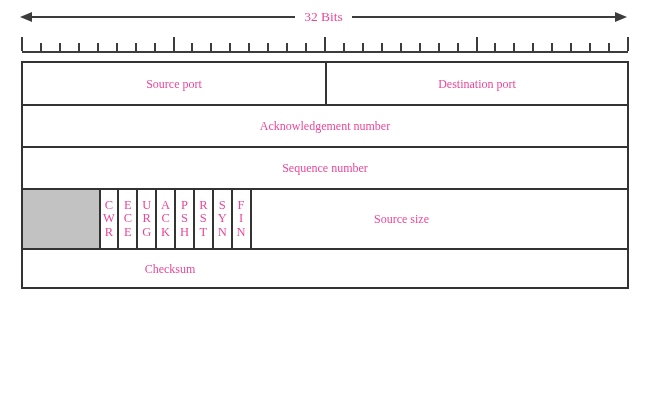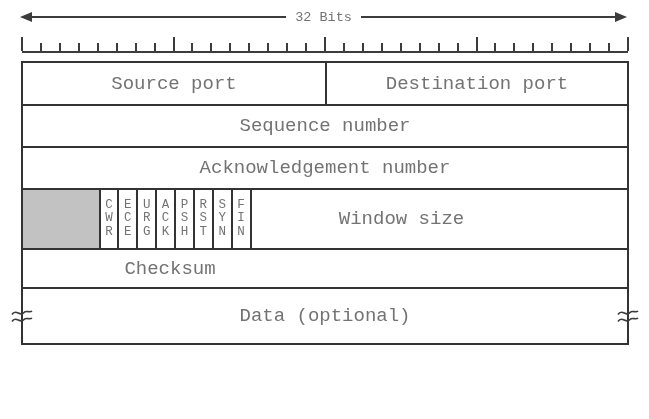--- a/index.html
+++ b/index.html
@@ -1,21 +1,21 @@
 <!DOCTYPE html>
 <html><head>
 <meta charset="utf-8">
 <style>
   html, body { margin: 0; padding: 0; background: #ffffff; }
   .fig {
     position: relative;
     width: 649px; height: 419px;
     background: #ffffff;
-    font-family: Liberation Mono, monospace;
-    color: #737373;
+    font-family: Liberation Serif, serif;
+    color: #ec4899;
     overflow: hidden;
   }
 
   
   .arrow-row {
     position: absolute; left: 20px; top: 8px; width: 607px; height: 18px;
     display: flex; align-items: center;
   }
   .aline { flex: 1; height: 2px; background: #3c3c3c; }
   .ah { width: 0; height: 0; border-top: 5px solid transparent; border-bottom: 5px solid transparent; }
@@ -42,21 +42,21 @@
   .row {
     position: relative;
     display: grid; grid-template-columns: repeat(32, 1fr);
     box-sizing: border-box;
   }
   .row + .row { border-top: 2px solid #333333; }
   .r1 { height: 41px; } .r2 { height: 42px; } .r3 { height: 42px; }
   .r4 { height: 60px; } .r5 { height: 39px; gap: 16px; } .r6 { height: 42px; } .r7 { height: 56px; }
   .cell {
     display: flex; align-items: center; justify-content: center;
-    text-align: center; font-size: 19px; line-height: 16px;
+    text-align: center; font-size: 12px; line-height: 16px;
     white-space: pre-line; box-sizing: border-box; overflow: hidden;
   }
   .cell + .cell { border-left: 2px solid #333333; }
   .span32 { grid-column: span 32; }
   .span16 { grid-column: span 16; }
   .span4  { grid-column: span 4; }
   .span1  { grid-column: span 1; }
   .flag { font-size: 12.5px; line-height: 13.5px; letter-spacing: 0; padding: 0; }
   .tcp-hl { font-size: 13px; line-height: 15px; }
 
@@ -119,26 +119,26 @@
       </div>
   </div>
 
   <div class="htable">
 
     <div class="row r1">
       <div class="cell span16">Source port</div>
       <div class="cell span16">Destination port</div>
     </div>
 
+    <div class="row r3">
+      <div class="cell span32">Acknowledgement number</div>
+    </div>
+
     <div class="row r2">
       <div class="cell span32">Sequence number</div>
-    </div>
-
-    <div class="row r3">
-      <div class="cell span32">Acknowledgement number</div>
     </div>
 
     <div class="row r4">
       <div class="cell span4" style="background: rgb(194, 194, 194);"></div>
       <div class="cell span1 flag">C
 W
 R</div>
       <div class="cell span1 flag">E
 C
 E</div>
@@ -153,34 +153,23 @@
 H</div>
       <div class="cell span1 flag">R
 S
 T</div>
       <div class="cell span1 flag">S
 Y
 N</div>
       <div class="cell span1 flag">F
 I
 N</div>
-      <div class="cell span16">Window size</div>
+      <div class="cell span16">Source size</div>
     </div>
 
     <div class="row r5">
       <div class="cell span16">Checksum</div>
     </div>
 
 
-    <div class="row r7">
-      <div class="cell span32">Data (optional)</div>
-      <svg class="row-break left" viewBox="0 0 22 17">
-        <path d="M1 7 C5 0.5, 9 10, 13 5 C15 2.5, 19 5.5, 21 3.5" fill="none" stroke="#3c3c3c" stroke-width="1.6"></path>
-        <path d="M1 14 C5 7.5, 9 17, 13 12 C15 9.5, 19 12.5, 21 10.5" fill="none" stroke="#3c3c3c" stroke-width="1.6"></path>
-      </svg>
-      <svg class="row-break right" viewBox="0 0 22 17">
-        <path d="M1 7 C5 0.5, 9 10, 13 5 C15 2.5, 19 5.5, 21 3.5" fill="none" stroke="#3c3c3c" stroke-width="1.6"></path>
-        <path d="M1 14 C5 7.5, 9 17, 13 12 C15 9.5, 19 12.5, 21 10.5" fill="none" stroke="#3c3c3c" stroke-width="1.6"></path>
-      </svg>
-    </div>
 
   </div>
 </div>
 
 </body></html>

